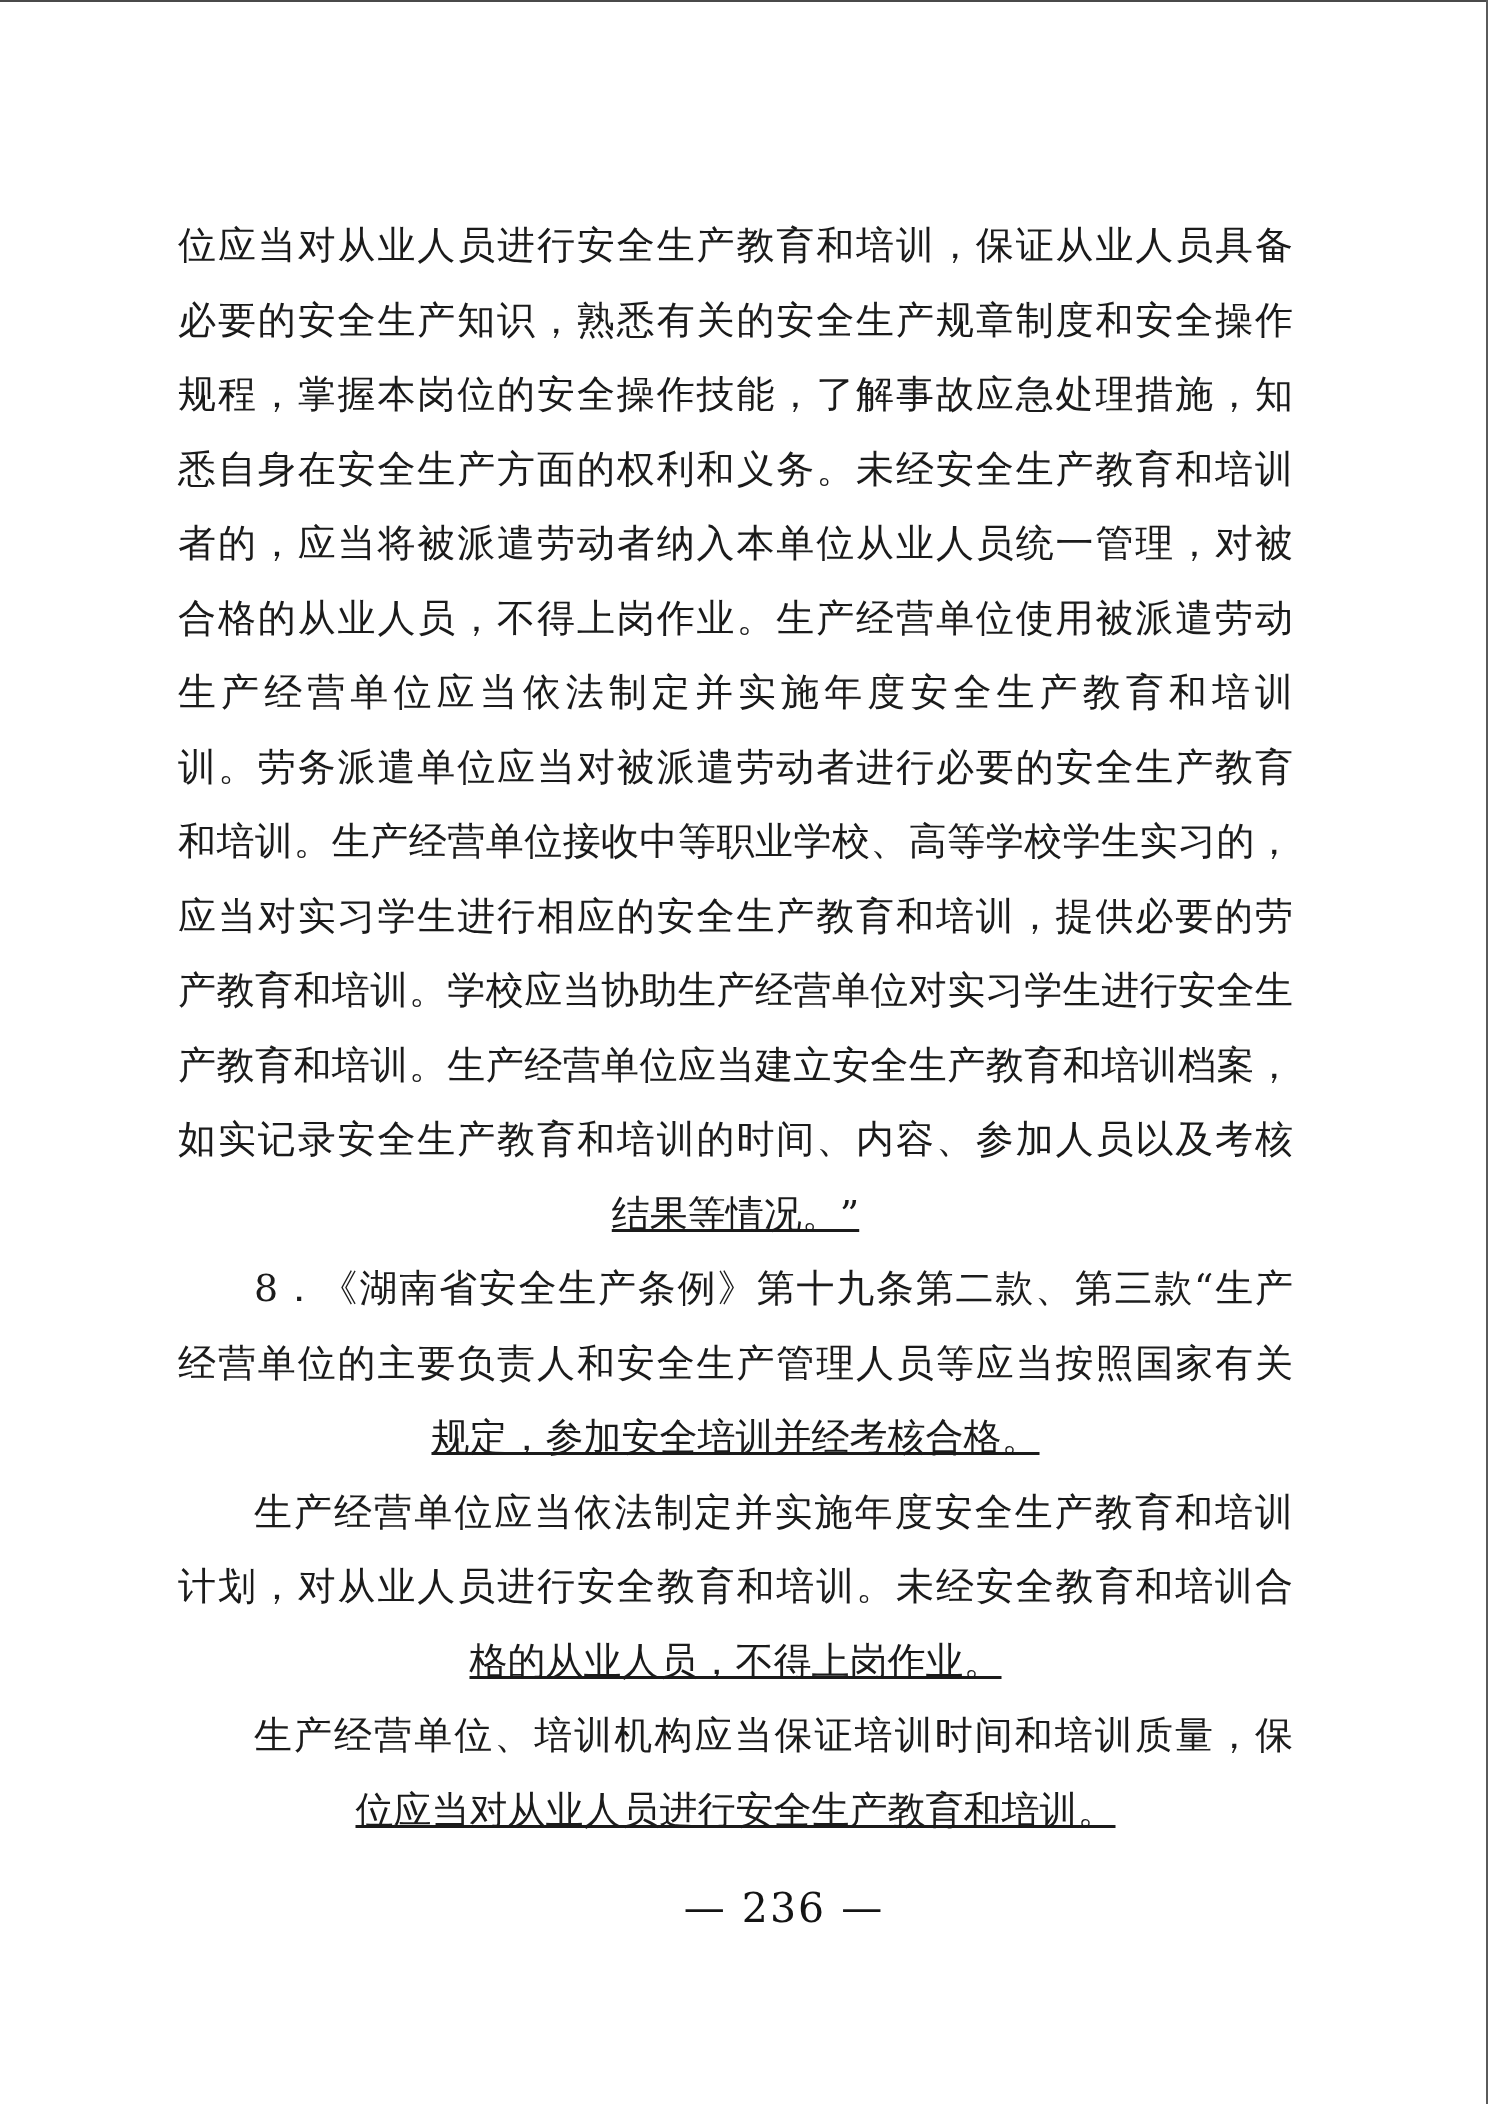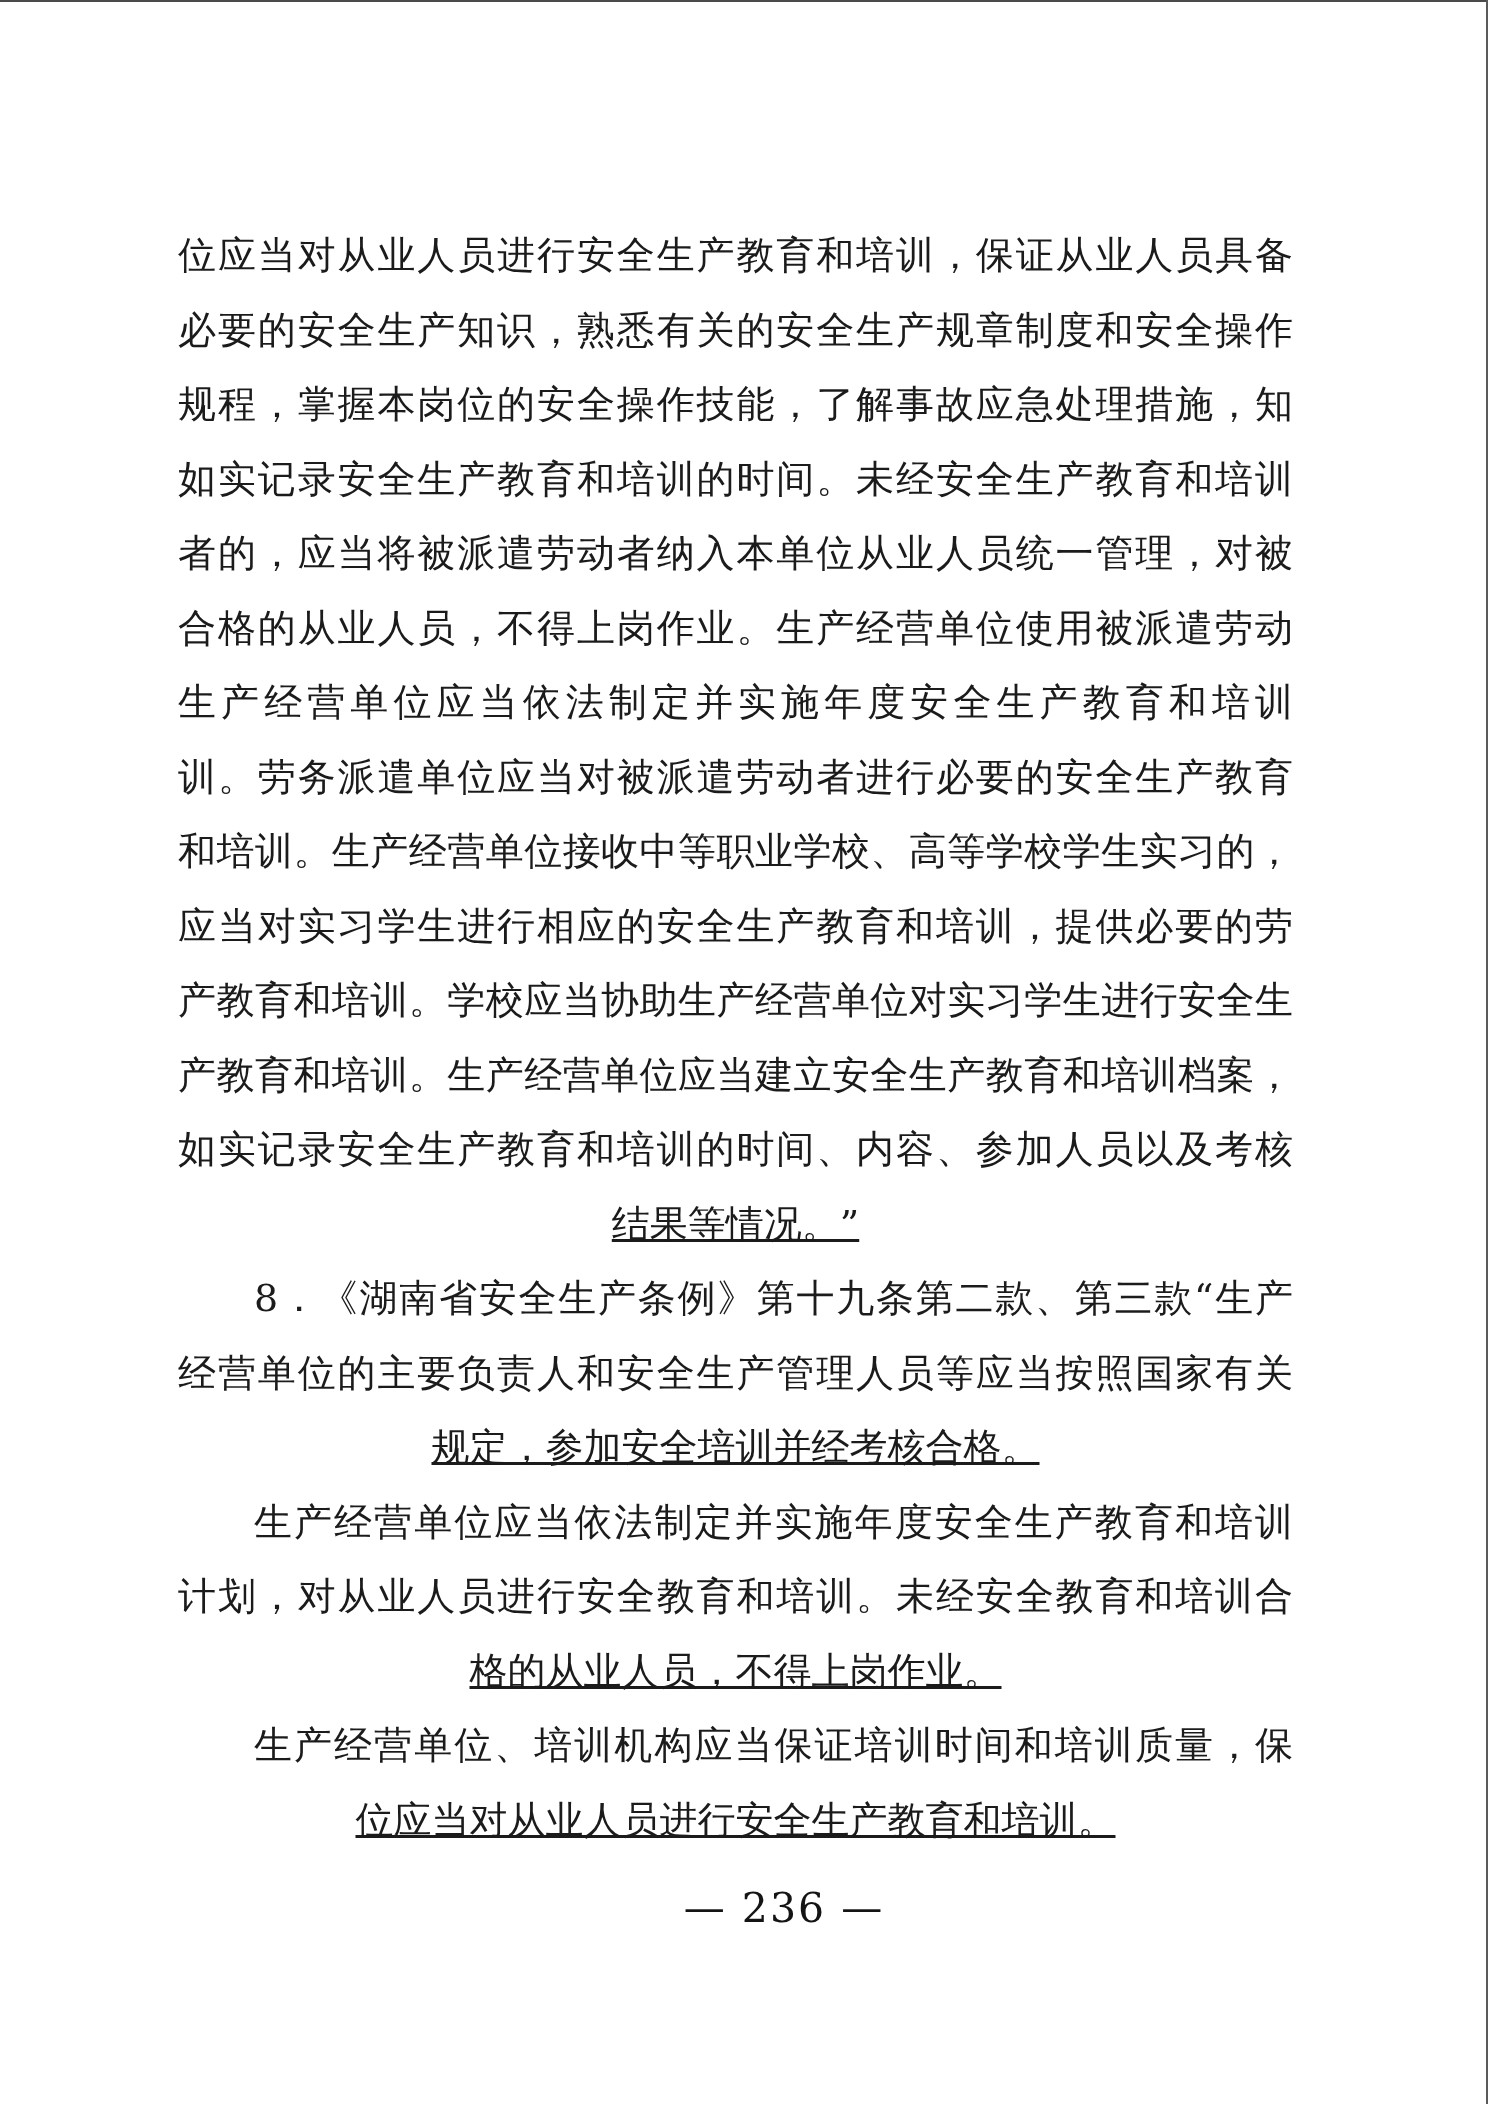--- a/index.html
+++ b/index.html
@@ -29,21 +29,21 @@
   }
   .edge-right {
     position: absolute;
     top: 0; right: 0;
     width: 2px; height: 100%;
     background: #5a5a5a;
   }
   .text-block {
     position: absolute;
     left: 178px;
-    top: 218px;
+    top: 208px;
     width: 1115px;
   }
   .line {
     height: 74.5px;
     line-height: 74.5px;
     font-size: 38px;
     font-weight: 400;
     color: #1b1b1b;
   }
   .line.plain {
@@ -76,21 +76,21 @@
 <body>
 
 <div class="page">
   <div class="edge-top"></div>
   <div class="edge-right"></div>
 
   <div class="text-block">
       <div class="line j">位应当对从业人员进行安全生产教育和培训，保证从业人员具备</div>
       <div class="line j">必要的安全生产知识，熟悉有关的安全生产规章制度和安全操作</div>
       <div class="line j">规程，掌握本岗位的安全操作技能，了解事故应急处理措施，知</div>
-      <div class="line j">如实记录安全生产教育和培训的时间。未经安全生产教育和培训</div>
+      <div class="line j">悉自身在安全生产方面的权利和义务。未经安全生产教育和培训</div>
       <div class="line j">者的，应当将被派遣劳动者纳入本单位从业人员统一管理，对被</div>
       <div class="line j">合格的从业人员，不得上岗作业。生产经营单位使用被派遣劳动</div>
       <div class="line j">生产经营单位应当依法制定并实施年度安全生产教育和培训</div>
       <div class="line j">训。劳务派遣单位应当对被派遣劳动者进行必要的安全生产教育</div>
       <div class="line j">和培训。生产经营单位接收中等职业学校、高等学校学生实习的，</div>
       <div class="line j">应当对实习学生进行相应的安全生产教育和培训，提供必要的劳</div>
       <div class="line j">产教育和培训。学校应当协助生产经营单位对实习学生进行安全生</div>
       <div class="line j">产教育和培训。生产经营单位应当建立安全生产教育和培训档案，</div>
       <div class="line j">如实记录安全生产教育和培训的时间、内容、参加人员以及考核</div>
       <div class="line plain">结果等情况。”</div>

